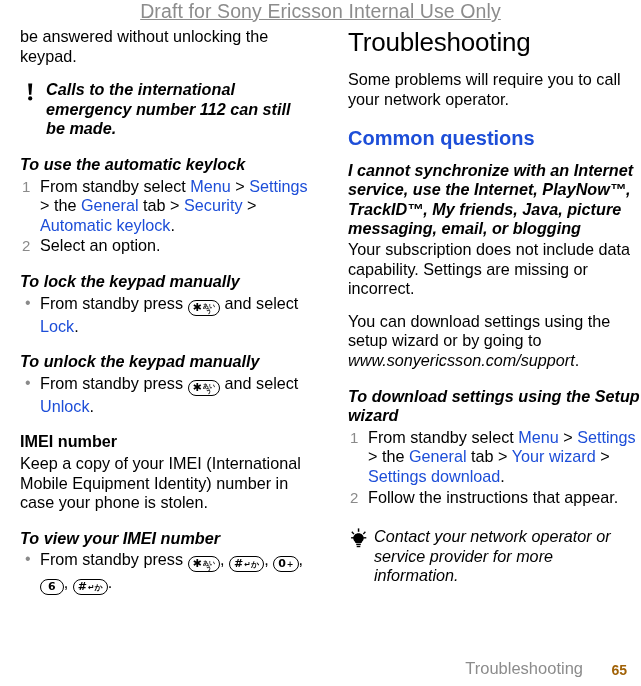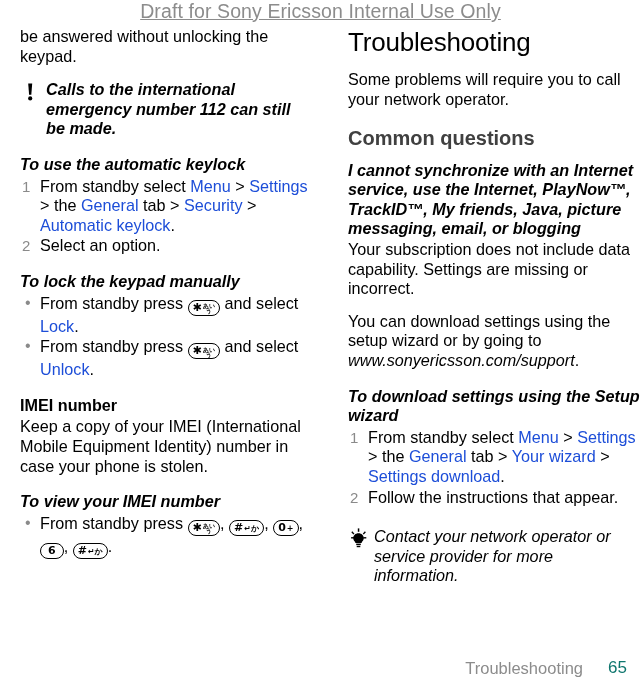--- a/index.html
+++ b/index.html
@@ -58,21 +58,21 @@
     font-size: 26px;
     font-weight: normal;
     line-height: 30px;
     letter-spacing: -0.2px;
   }
   h2.section-red {
     margin: 18px 0 11px 0;
     font-size: 20px;
     font-weight: bold;
     line-height: 23px;
-    color: #404040;
+    color: #1d4ed8;
   }
   h3.sub {
     margin: 16px 0 2px 0;
     font-size: 16.2px;
     font-weight: bold;
     line-height: 19.6px;
   }
   h3.sub.plain {
     font-style: normal;
   }
@@ -188,23 +188,23 @@
     position: absolute;
     right: 58px;
     bottom: 0;
     font-size: 16.5px;
     color: #8c8c8c;
   }
   .footer-page {
     position: absolute;
     right: 14px;
     bottom: 0;
-    font-size: 17px;
-    color: #0f766e;
-    font-weight: normal;
+    font-size: 14px;
+    color: #a16207;
+    font-weight: bold;
   }
 </style>
 </head>
 <body>
 
 <div class="draft-header">Draft for Sony Ericsson Internal Use Only</div>
 
 <div class="page">
 
   <div class="col col-left">
@@ -234,20 +234,21 @@
     </ol>
 
     <h3 class="sub italic">To lock the keypad manually</h3>
     <ul class="proc">
       <li>
         <span class="marker">•</span>
         <span class="rich"><span>From standby press </span><span class="key"><span class="k-main">✱</span><span class="k-sub"><i>あい</i><i>う</i></span></span><span> and select </span><span class="red">Lock</span><span>.</span></span>
       </li>
     </ul>
 
+    <h3 class="sub italic">To unlock the keypad manually</h3>
     <ul class="proc">
       <li>
         <span class="marker">•</span>
         <span class="rich"><span>From standby press </span><span class="key"><span class="k-main">✱</span><span class="k-sub"><i>あい</i><i>う</i></span></span><span> and select </span><span class="red">Unlock</span><span>.</span></span>
       </li>
     </ul>
 
     <h3 class="sub plain">IMEI number</h3>
     <p class="body">Keep a copy of your IMEI (International Mobile Equipment Identity) number in case your phone is stolen.</p>
 

